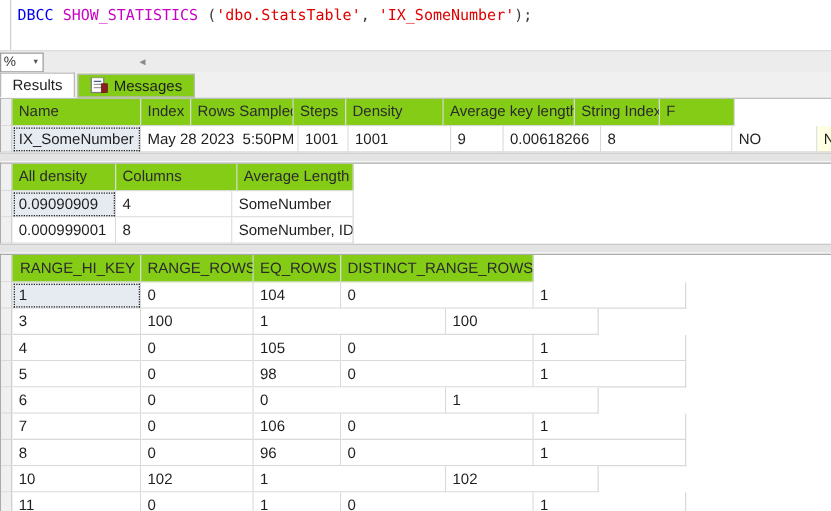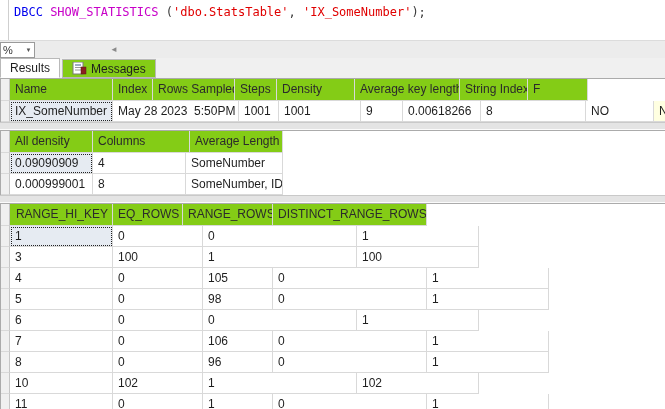--- a/index.html
+++ b/index.html
@@ -127,28 +127,29 @@
           <div class="gcell" style="width: 83px;">0.000999001</div>
           <div class="gcell" style="width: 93px;">8</div>
           <div class="gcell" style="width: 97px;">SomeNumber, ID</div>
         </div>
       </div>
     <div class="gap"></div>
     <div class="grid">
         <div class="grow ghead">
           <div class="rowhdr"></div>
           <div class="gcell" style="width: 103px; text-align: right;">RANGE_HI_KEY</div>
+          <div class="gcell" style="width: 90px;">RANGE_ROWS</div>
           <div class="gcell" style="width: 70px;">EQ_ROWS</div>
-          <div class="gcell" style="width: 90px;">RANGE_ROWS</div>
           <div class="gcell" style="width: 154px;">DISTINCT_RANGE_ROWS</div>
         </div>
         <div class="grow">
           <div class="rowhdr"></div>
           <div class="gcell sel" style="width: 103px;">1</div>
           <div class="gcell" style="width: 90px;">0</div>
+          <div class="gcell" style="width: 70px;">104</div>
           <div class="gcell" style="width: 154px;">0</div>
           <div class="gcell" style="width: 122px;">1</div>
         </div>
         <div class="grow">
           <div class="rowhdr"></div>
           <div class="gcell" style="width: 103px;">3</div>
           <div class="gcell" style="width: 90px;">100</div>
           <div class="gcell" style="width: 154px;">1</div>
           <div class="gcell" style="width: 122px;">100</div>
         </div>

